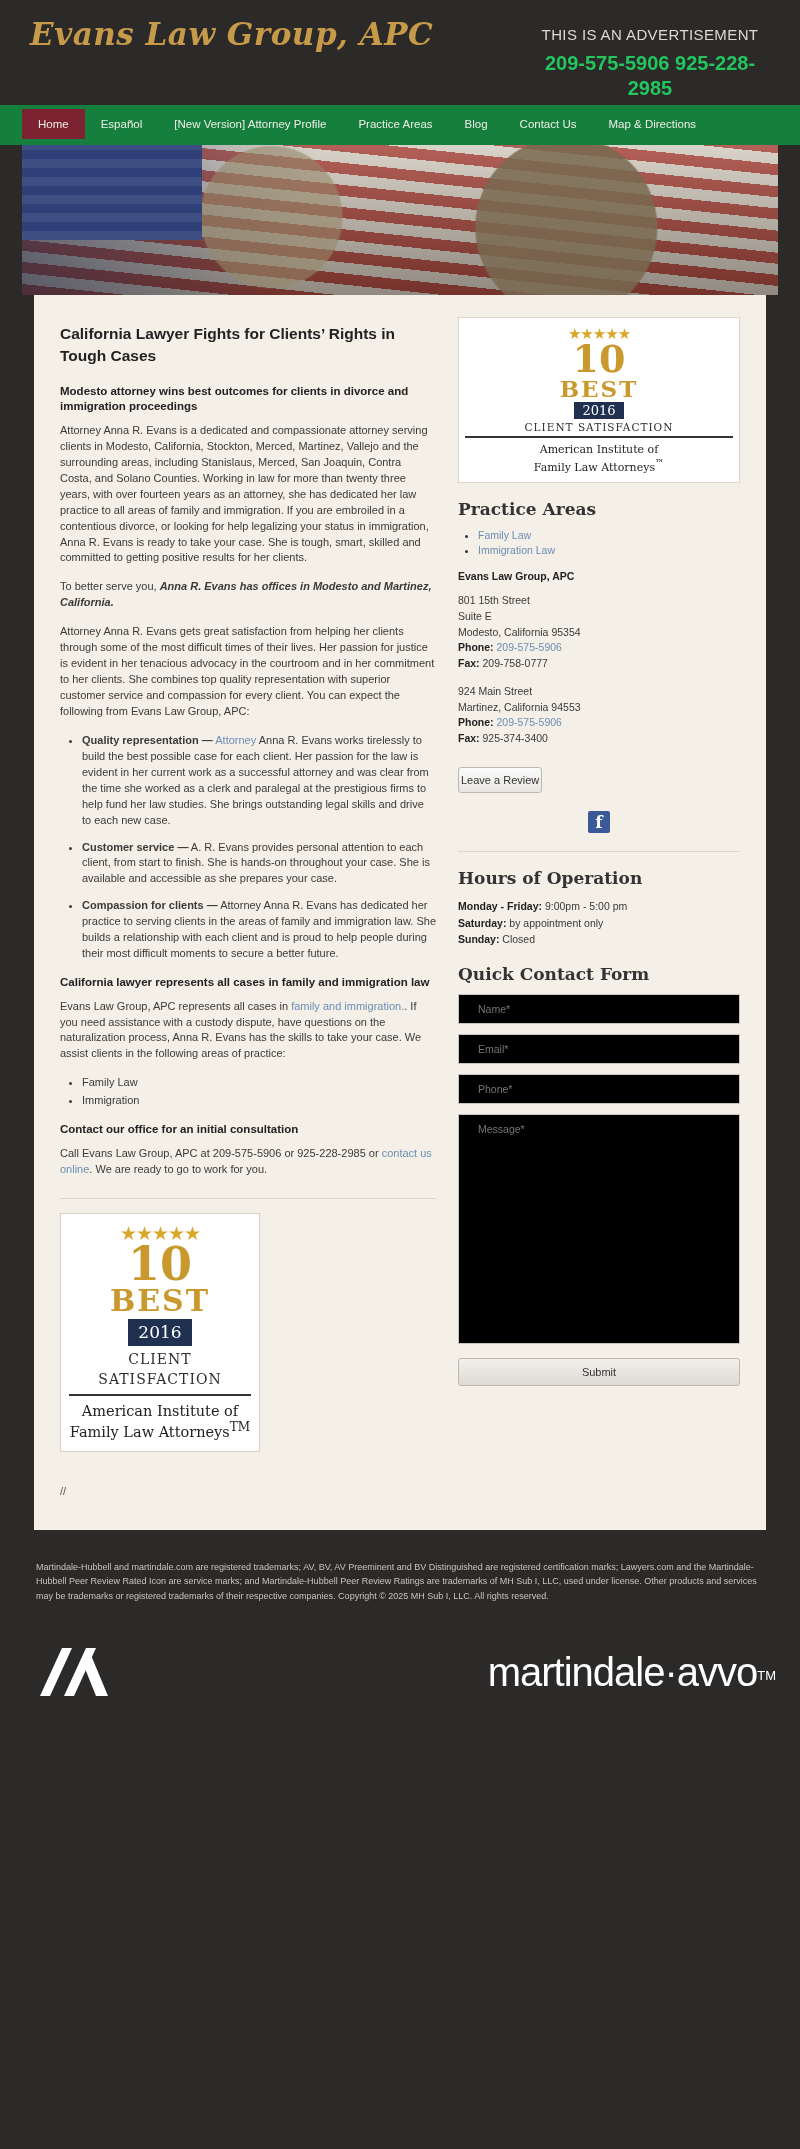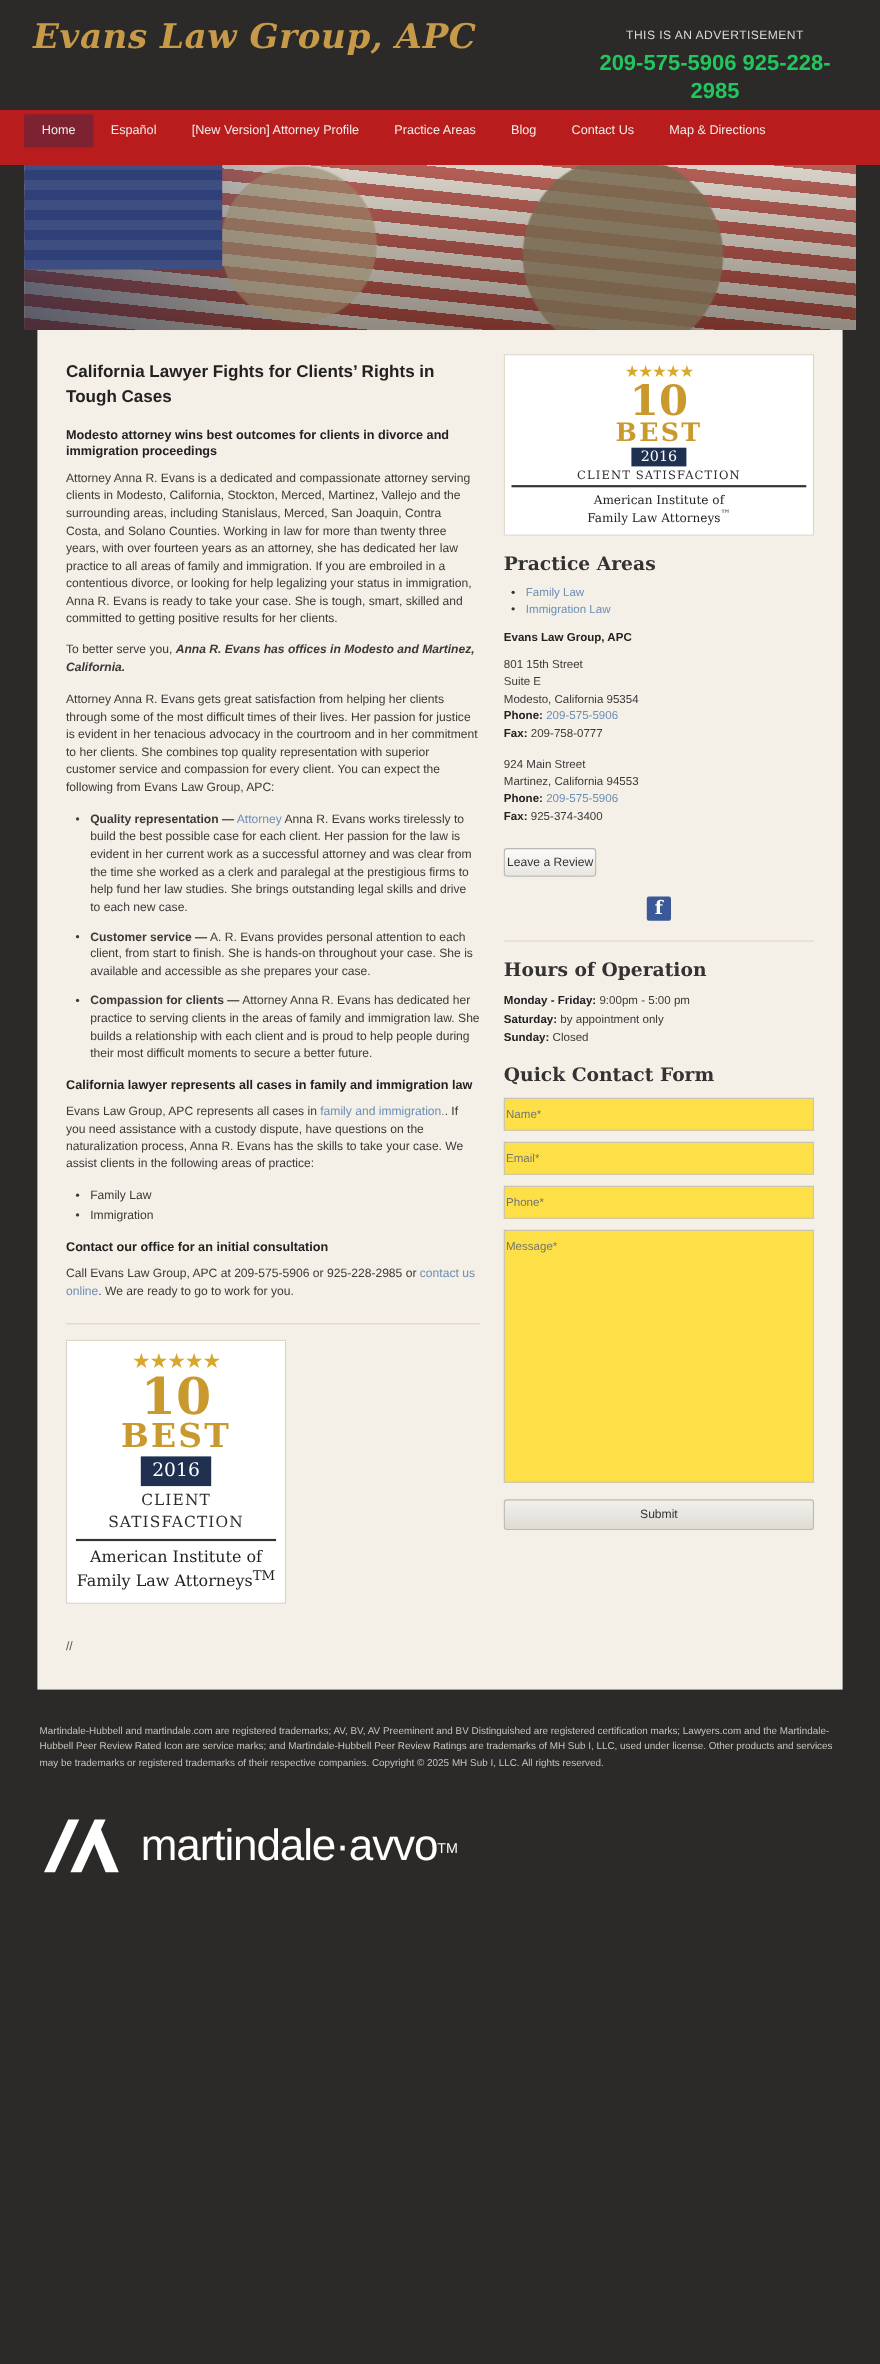--- a/index.html
+++ b/index.html
@@ -25,35 +25,35 @@
     font-weight: bold;
     font-size: 31px;
     color: #c79a4a;
     line-height: 1.05;
     max-width: 430px;
     letter-spacing: .5px;
   }
   .header-right { text-align: center; padding-top: 8px; width: 240px; }
   .advert {
     color: #ddd9d3;
-    font-size: 11px;
+    font-size: 15px;
     letter-spacing: .4px;
     margin-bottom: 8px;
   }
   .phone {
     color: #22c55e;
     font-size: 20px;
     font-weight: bold;
     line-height: 1.25;
   }
 
   
   .nav {
-    background: #b91c1c;
-    padding: 4px 22px 16px 22px;
+    background: #15803d;
+    padding: 4px 22px 6px 22px;
     display: flex;
     flex-wrap: wrap;
   }
   .nav a {
     color: #f0ece7;
     font-size: 11.5px;
     text-decoration: none;
     padding: 9px 16px;
     display: inline-block;
     white-space: nowrap;
@@ -200,43 +200,43 @@
     text-align: center; line-height: 22px; margin: 4px auto 18px auto;
     border-radius: 2px;
   }
   .hr-side { border: 0; border-top: 1px solid #ddd6ca; margin: 14px 0; }
   .hours { font-size: 10.5px; line-height: 1.6; color: #3a3a38; }
   .hours b { color: #222; }
 
   .field {
     width: 100%;
     border: 1px solid #c9c3b9;
-    background: #fde047;
-    padding: 8px 1px;
+    background: #000000;
+    padding: 8px 19px;
     font-size: 10.5px;
     color: #777;
     margin-bottom: 10px;
     font-family: "Liberation Sans", sans-serif;
   }
   textarea.field { height: 230px; resize: none; }
   .submit {
     width: 100%;
     background: linear-gradient(#f2f0ec,#dedbd4);
     border: 1px solid #bcb8b0;
     border-radius: 3px;
     font-size: 11px;
     padding: 7px 0;
     color: #333;
     cursor: pointer;
   }
 
   
   .footer { padding: 30px 36px 20px 36px; }
   .footer p { color: #c9c4bc; font-size: 9px; line-height: 1.65; margin: 0; }
-  .footer-brand { display: flex; align-items: center; padding: 22px 24px 40px 36px; gap: 16px; }
+  .footer-brand { display: flex; align-items: center; padding: 22px 24px 40px 36px; gap: 16px; justify-content: space-between; }
   .mark {
     width: 76px; height: 52px; color: #fff;
   }
   .brandtext {
     color: #fff; font-size: 40px; letter-spacing: -1px;
     font-family: "Liberation Sans", sans-serif;
   }
   .tm { color:#fff; font-size: 13px; vertical-align: super; }
 </style>
 </head>

